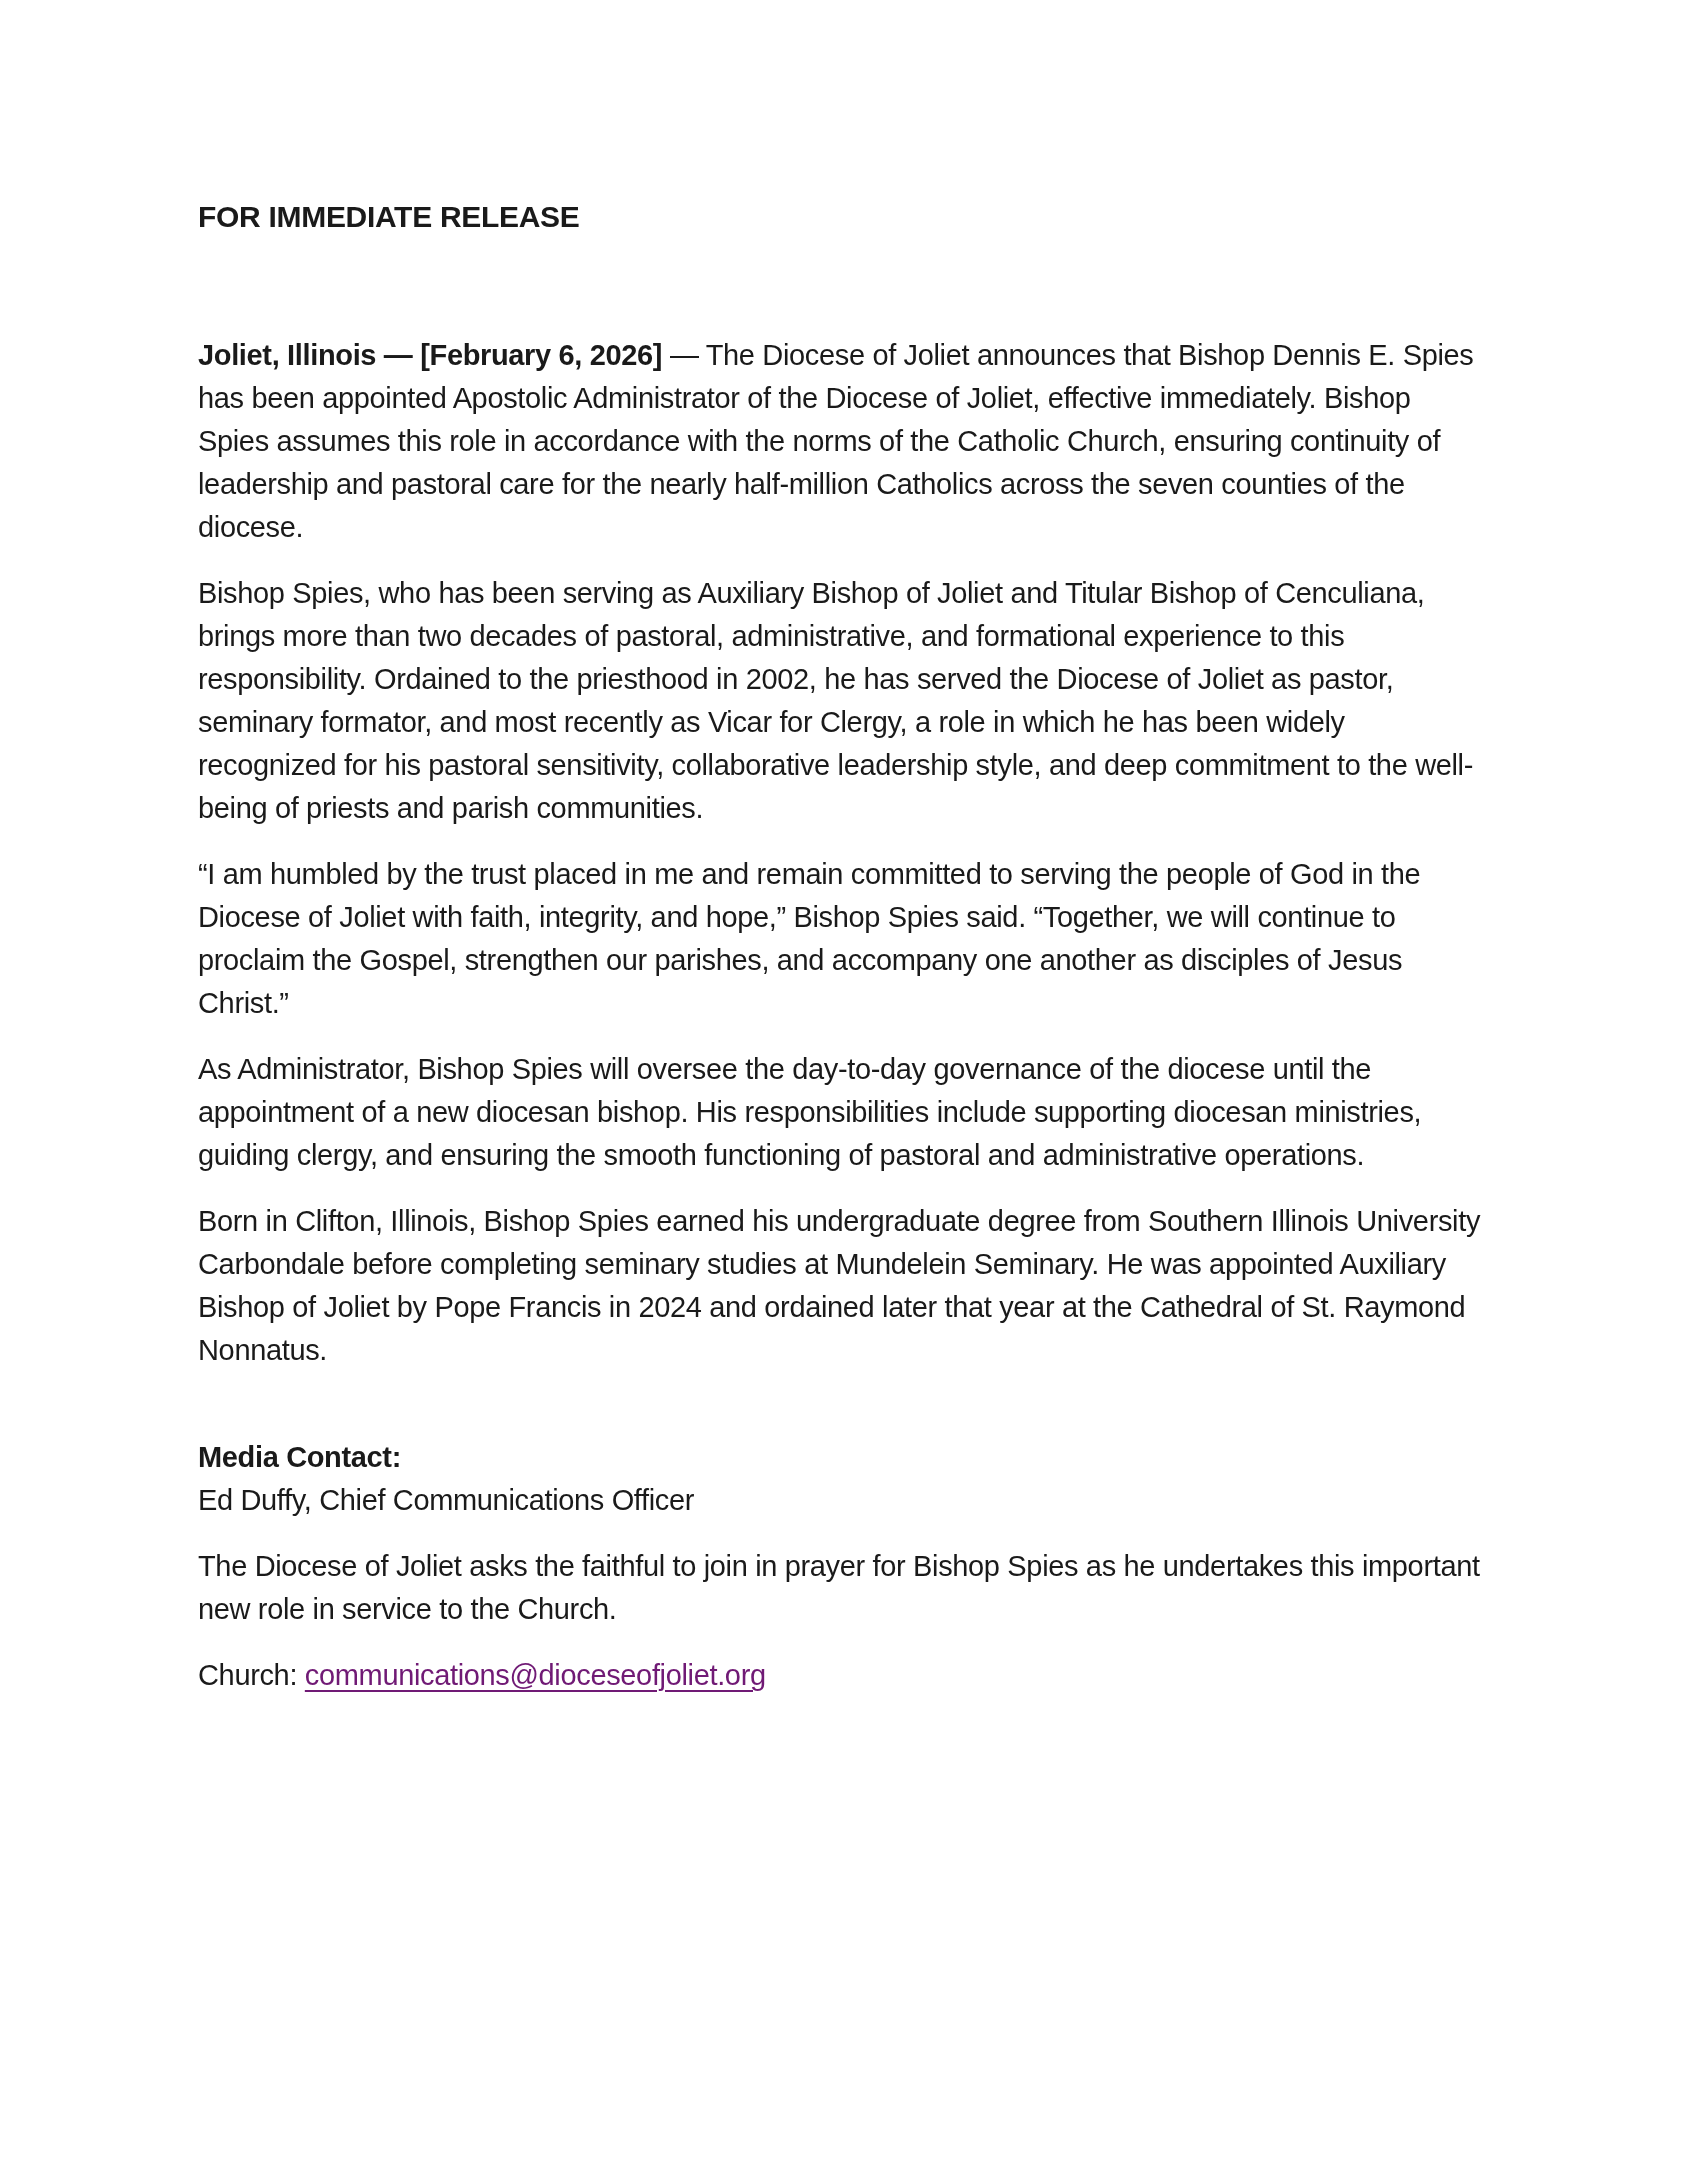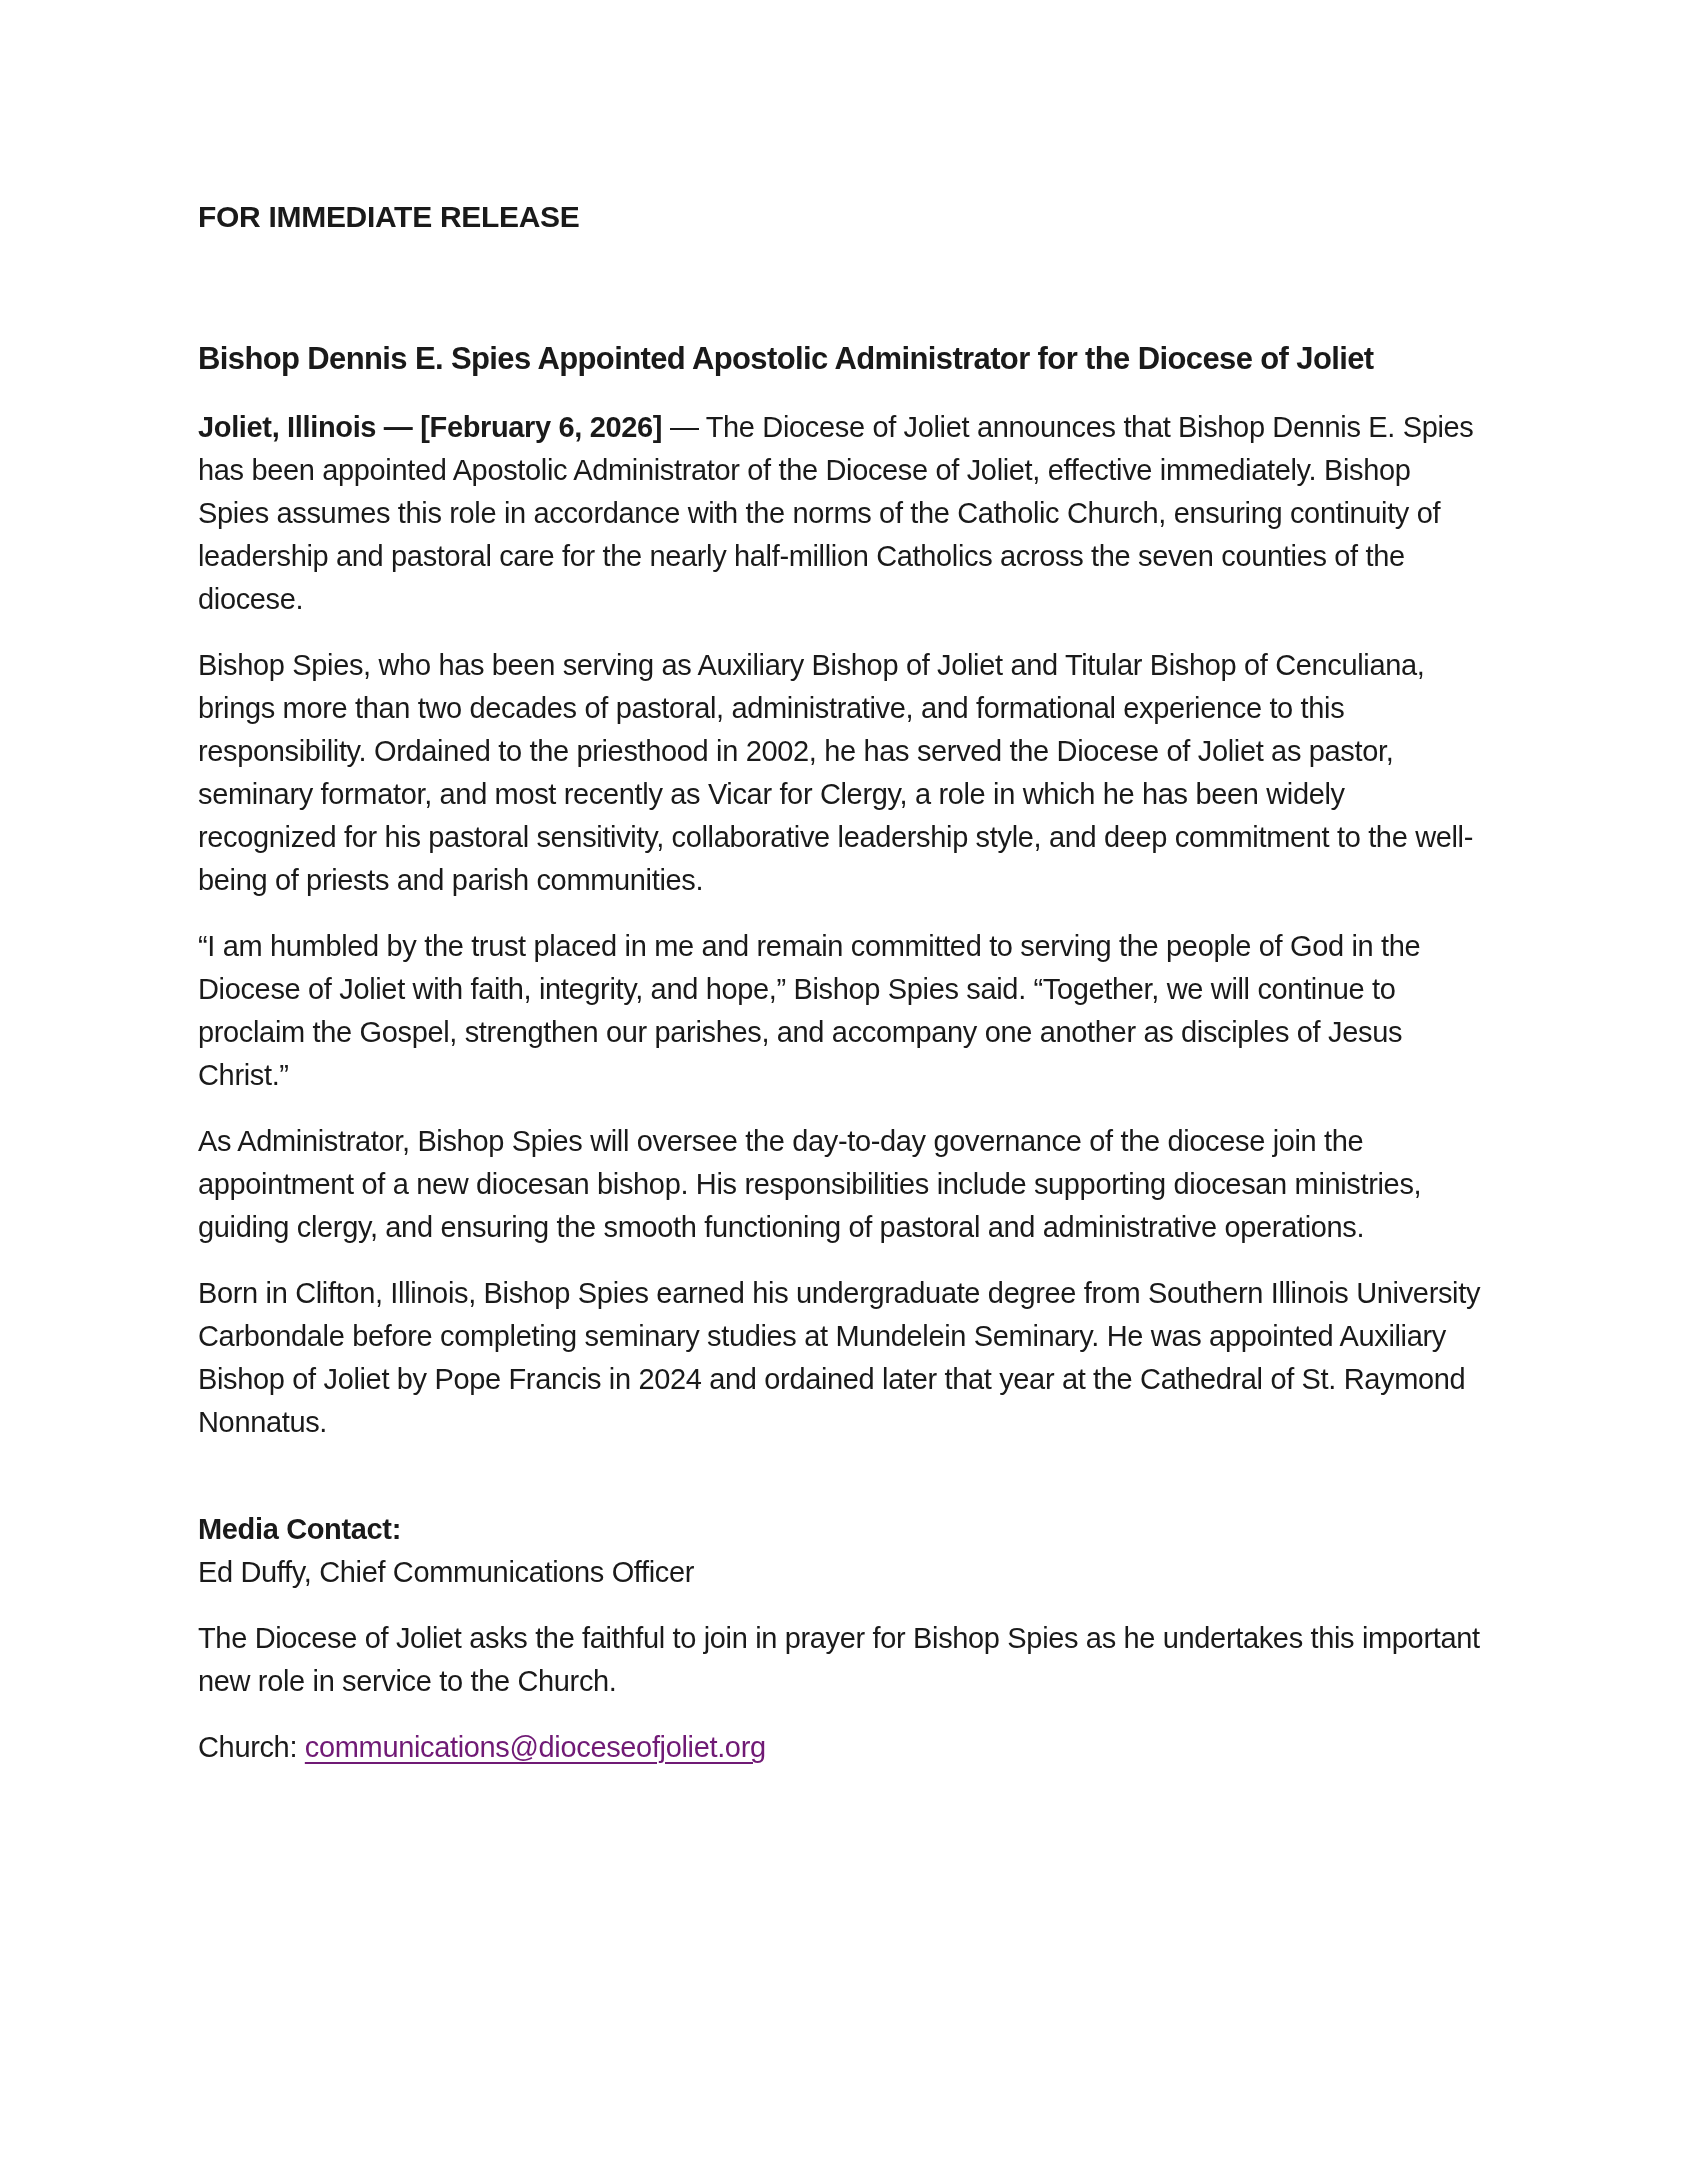--- a/index.html
+++ b/index.html
@@ -44,29 +44,28 @@
     cursor: pointer;
   }
 </style>
 </head>
 <body>
 
 <div class="page">
 
   <p class="release-tag">FOR IMMEDIATE RELEASE</p>
 
-  <h1 class="headline">Bishop Dennis E. Spies Appointed Apostolic Administrator for the Diocese of Joliet</h1>
 
   <p class="para"><strong>Joliet, Illinois — [February 6, 2026]</strong><span> — The Diocese of Joliet announces that Bishop Dennis E. Spies has been appointed Apostolic Administrator of the Diocese of Joliet, effective immediately. Bishop Spies assumes this role in accordance with the norms of the Catholic Church, ensuring continuity of leadership and pastoral care for the nearly half-million Catholics across the seven counties of the diocese.</span></p>
 
   <p class="para">Bishop Spies, who has been serving as Auxiliary Bishop of Joliet and Titular Bishop of Cenculiana, brings more than two decades of pastoral, administrative, and formational experience to this responsibility. Ordained to the priesthood in 2002, he has served the Diocese of Joliet as pastor, seminary formator, and most recently as Vicar for Clergy, a role in which he has been widely recognized for his pastoral sensitivity, collaborative leadership style, and deep commitment to the well-being of priests and parish communities.</p>
 
   <p class="para">“I am humbled by the trust placed in me and remain committed to serving the people of God in the Diocese of Joliet with faith, integrity, and hope,” Bishop Spies said. “Together, we will continue to proclaim the Gospel, strengthen our parishes, and accompany one another as disciples of Jesus Christ.”</p>
 
-  <p class="para">As Administrator, Bishop Spies will oversee the day-to-day governance of the diocese join the appointment of a new diocesan bishop. His responsibilities include supporting diocesan ministries, guiding clergy, and ensuring the smooth functioning of pastoral and administrative operations.</p>
+  <p class="para">As Administrator, Bishop Spies will oversee the day-to-day governance of the diocese until the appointment of a new diocesan bishop. His responsibilities include supporting diocesan ministries, guiding clergy, and ensuring the smooth functioning of pastoral and administrative operations.</p>
 
   <p class="para">Born in Clifton, Illinois, Bishop Spies earned his undergraduate degree from Southern Illinois University Carbondale before completing seminary studies at Mundelein Seminary. He was appointed Auxiliary Bishop of Joliet by Pope Francis in 2024 and ordained later that year at the Cathedral of St. Raymond Nonnatus.</p>
 
   <p class="para contact-block"><strong>Media Contact:</strong><br><span>Ed Duffy, Chief Communications Officer</span></p>
 
   <p class="para">The Diocese of Joliet asks the faithful to join in prayer for Bishop Spies as he undertakes this important new role in service to the Church.</p>
 
   <p class="para"><span>Church: </span><a class="email-link" href="#" style="color: #701a75;">communications@dioceseofjoliet.org</a></p>
 
 

